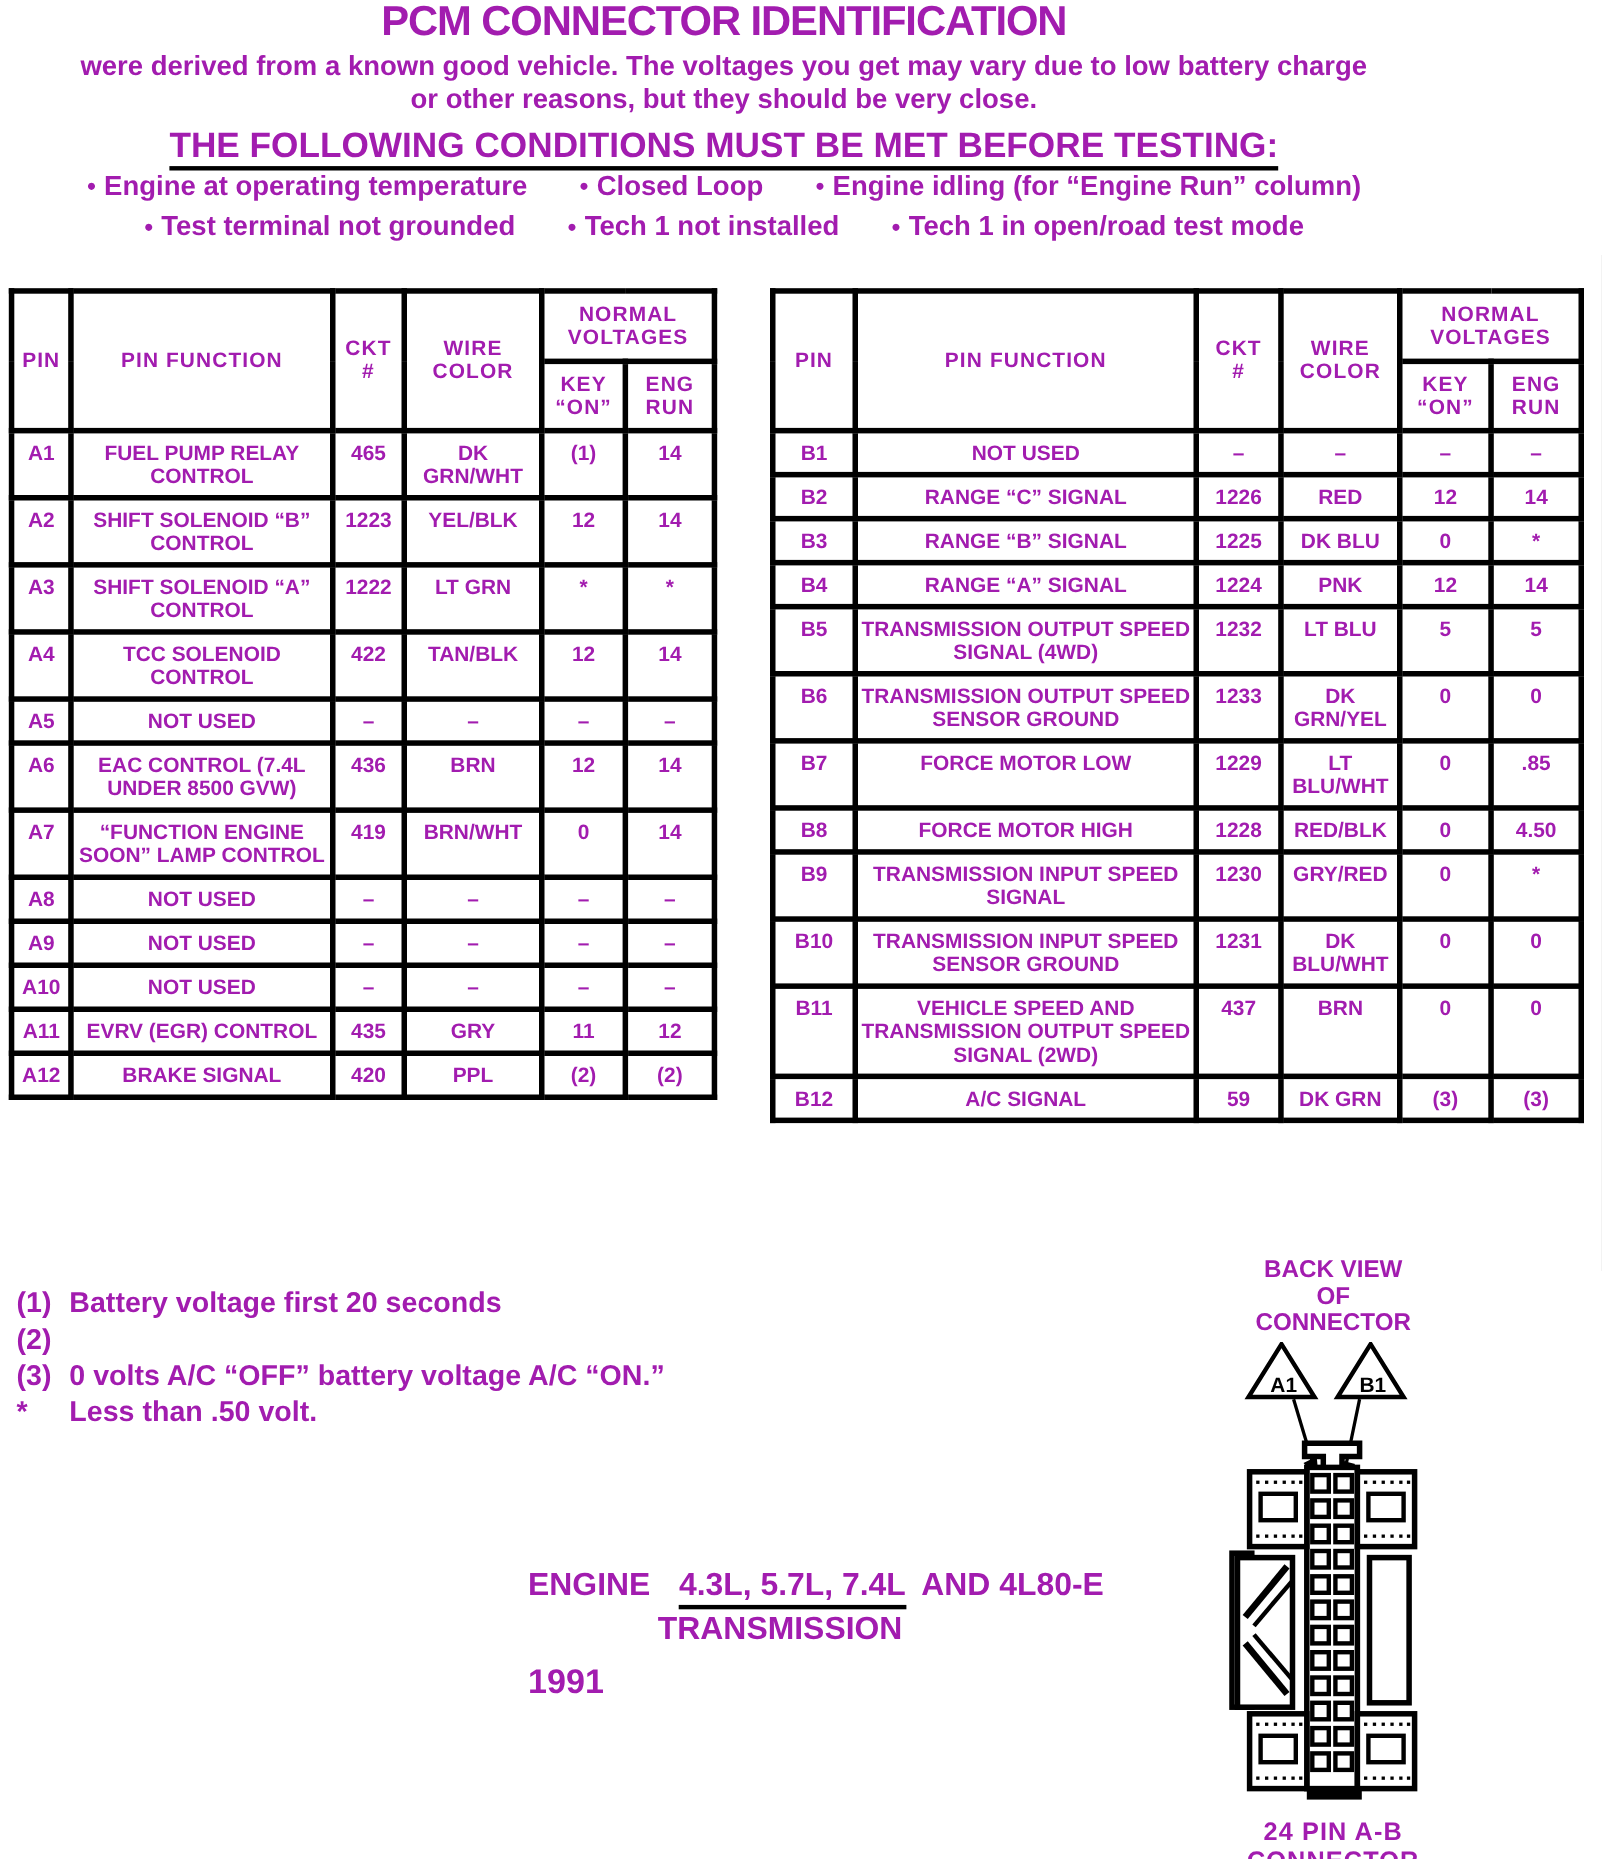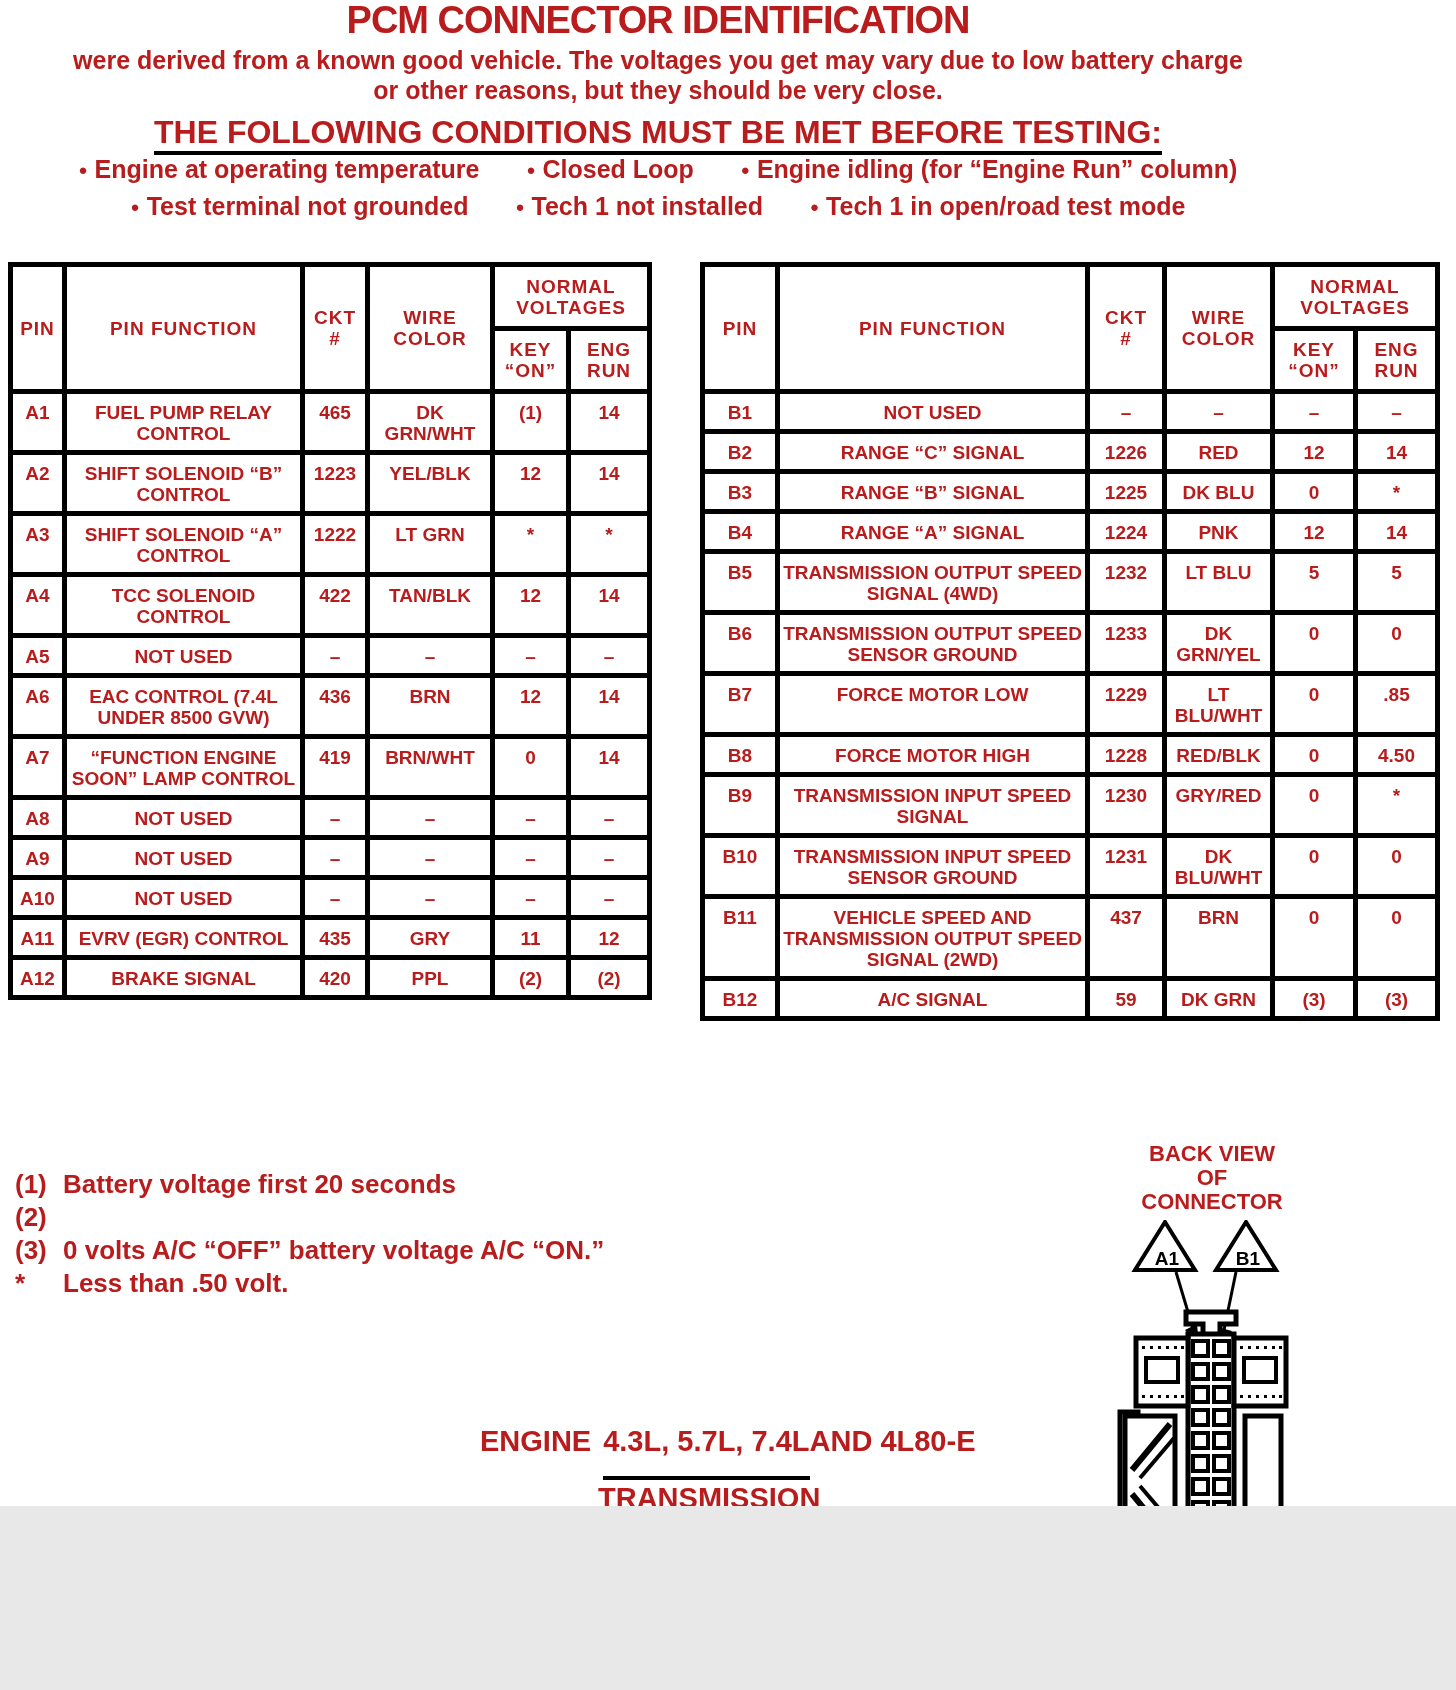--- a/index.html
+++ b/index.html
@@ -1,18 +1,18 @@
 <!DOCTYPE html>
 <html><head>
 <meta charset="utf-8">
 <style>
   html,body { margin:0; padding:0; background:#e8e8e8; }
   .page {
-    position:relative; width:1456px; height:1506px; margin:0 auto;
-    background:#ffffff; color:#b91c1c;
+    position:relative; width:1456px; height:1690px; margin:0 auto;
+    background:#ffffff; color:#a21caf;
     font-family:"Liberation Sans", sans-serif; font-weight:bold;
     overflow:hidden;
   }
   
   .header { position:absolute; top:0; left:0; right:140px; text-align:center; }
   .title { font-size:38px; letter-spacing:-1px; margin:0; padding-top:0; line-height:40px; }
   .intro { margin-top:5px; font-size:25px; line-height:30px; }
   .conditions { margin-top:12px; font-size:32px; line-height:30px; }
   .conditions .u { border-bottom:4px solid #000; padding-bottom:1px; }
   .bullet-line { margin-top:8px; display:flex; justify-content:center; gap:47px; font-size:25px; line-height:28px; }
@@ -35,22 +35,22 @@
   
   .tB col.c1{width:75px} .tB col.c2{width:310px} .tB col.c3{width:77px}
   .tB col.c4{width:108px} .tB col.c5{width:83px} .tB col.c6{width:82px}
   
   .footnotes { position:absolute; top:1168px; left:15px; font-size:26px; line-height:33px; }
   .fn-row { display:flex; }
   .fn-marker { width:48px; flex:0 0 48px; }
   .fn-text { white-space:pre-line; }
   
   .engine-block { position:absolute; top:1425px; left:480px; font-size:29px; line-height:33px; }
-  .engine-line1 { display:flex; gap:12px; }
-  .engine-models { border-bottom:4px solid #000; padding-bottom:18px; }
+  .engine-line1 { display:flex; gap:26px; }
+  .engine-models { border-bottom:4px solid #000; padding-bottom:1px; }
   .engine-suffix { margin-left:-12px; }
   .engine-line2 { margin-left:118px; margin-top:2px; }
   .engine-year { margin-top:14px; font-size:31px; }
   
   .figure { position:absolute; top:1130px; left:1076px; width:272px; text-align:center; }
   .backview { font-size:22px; line-height:24px; margin-top:12px; }
   .connector-svg { display:block; margin-top:6px; }
   .connector-svg text { font-family:"Liberation Sans", sans-serif; font-weight:bold; font-size:19px; text-anchor:middle; }
   .caption { font-size:23px; line-height:26px; margin-top:2px; letter-spacing:1px; }
 </style>

